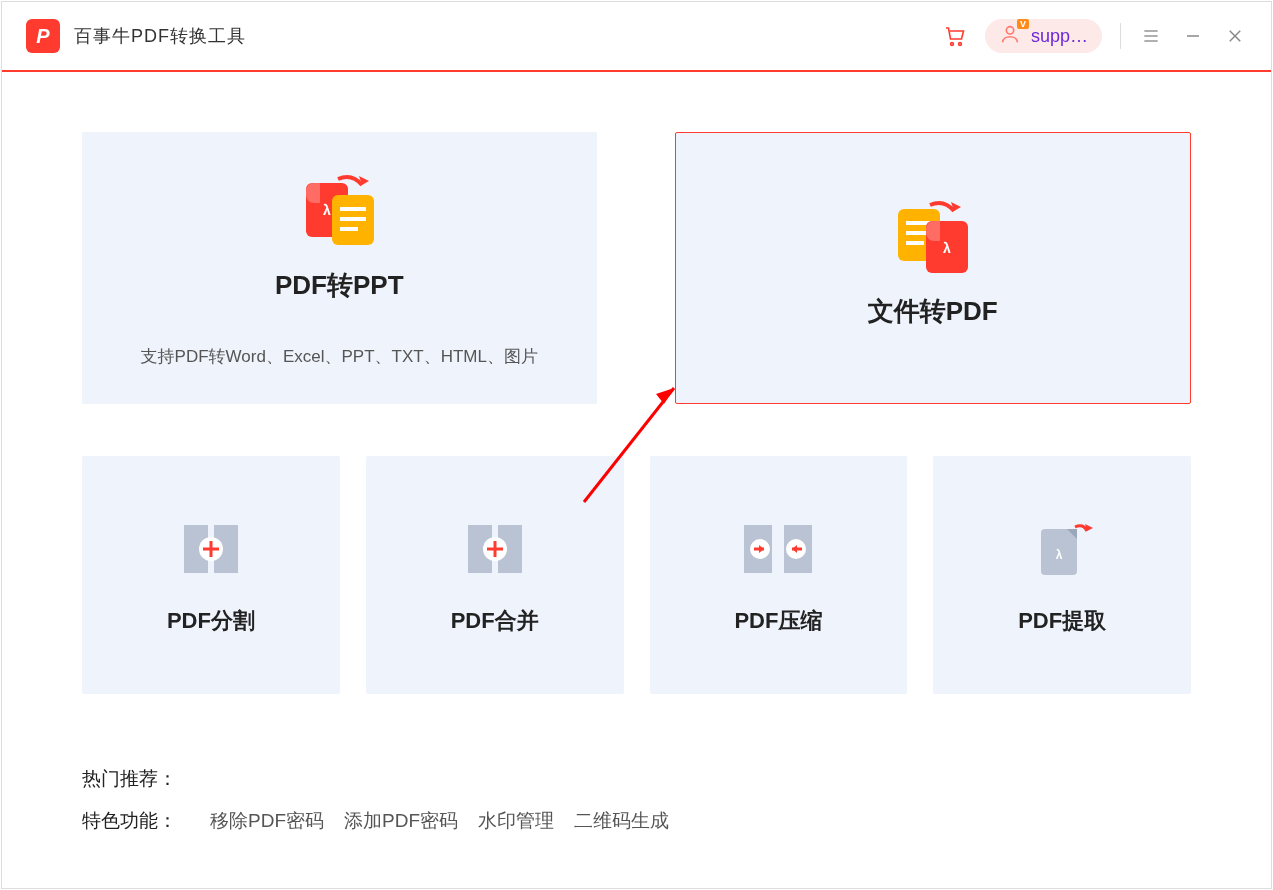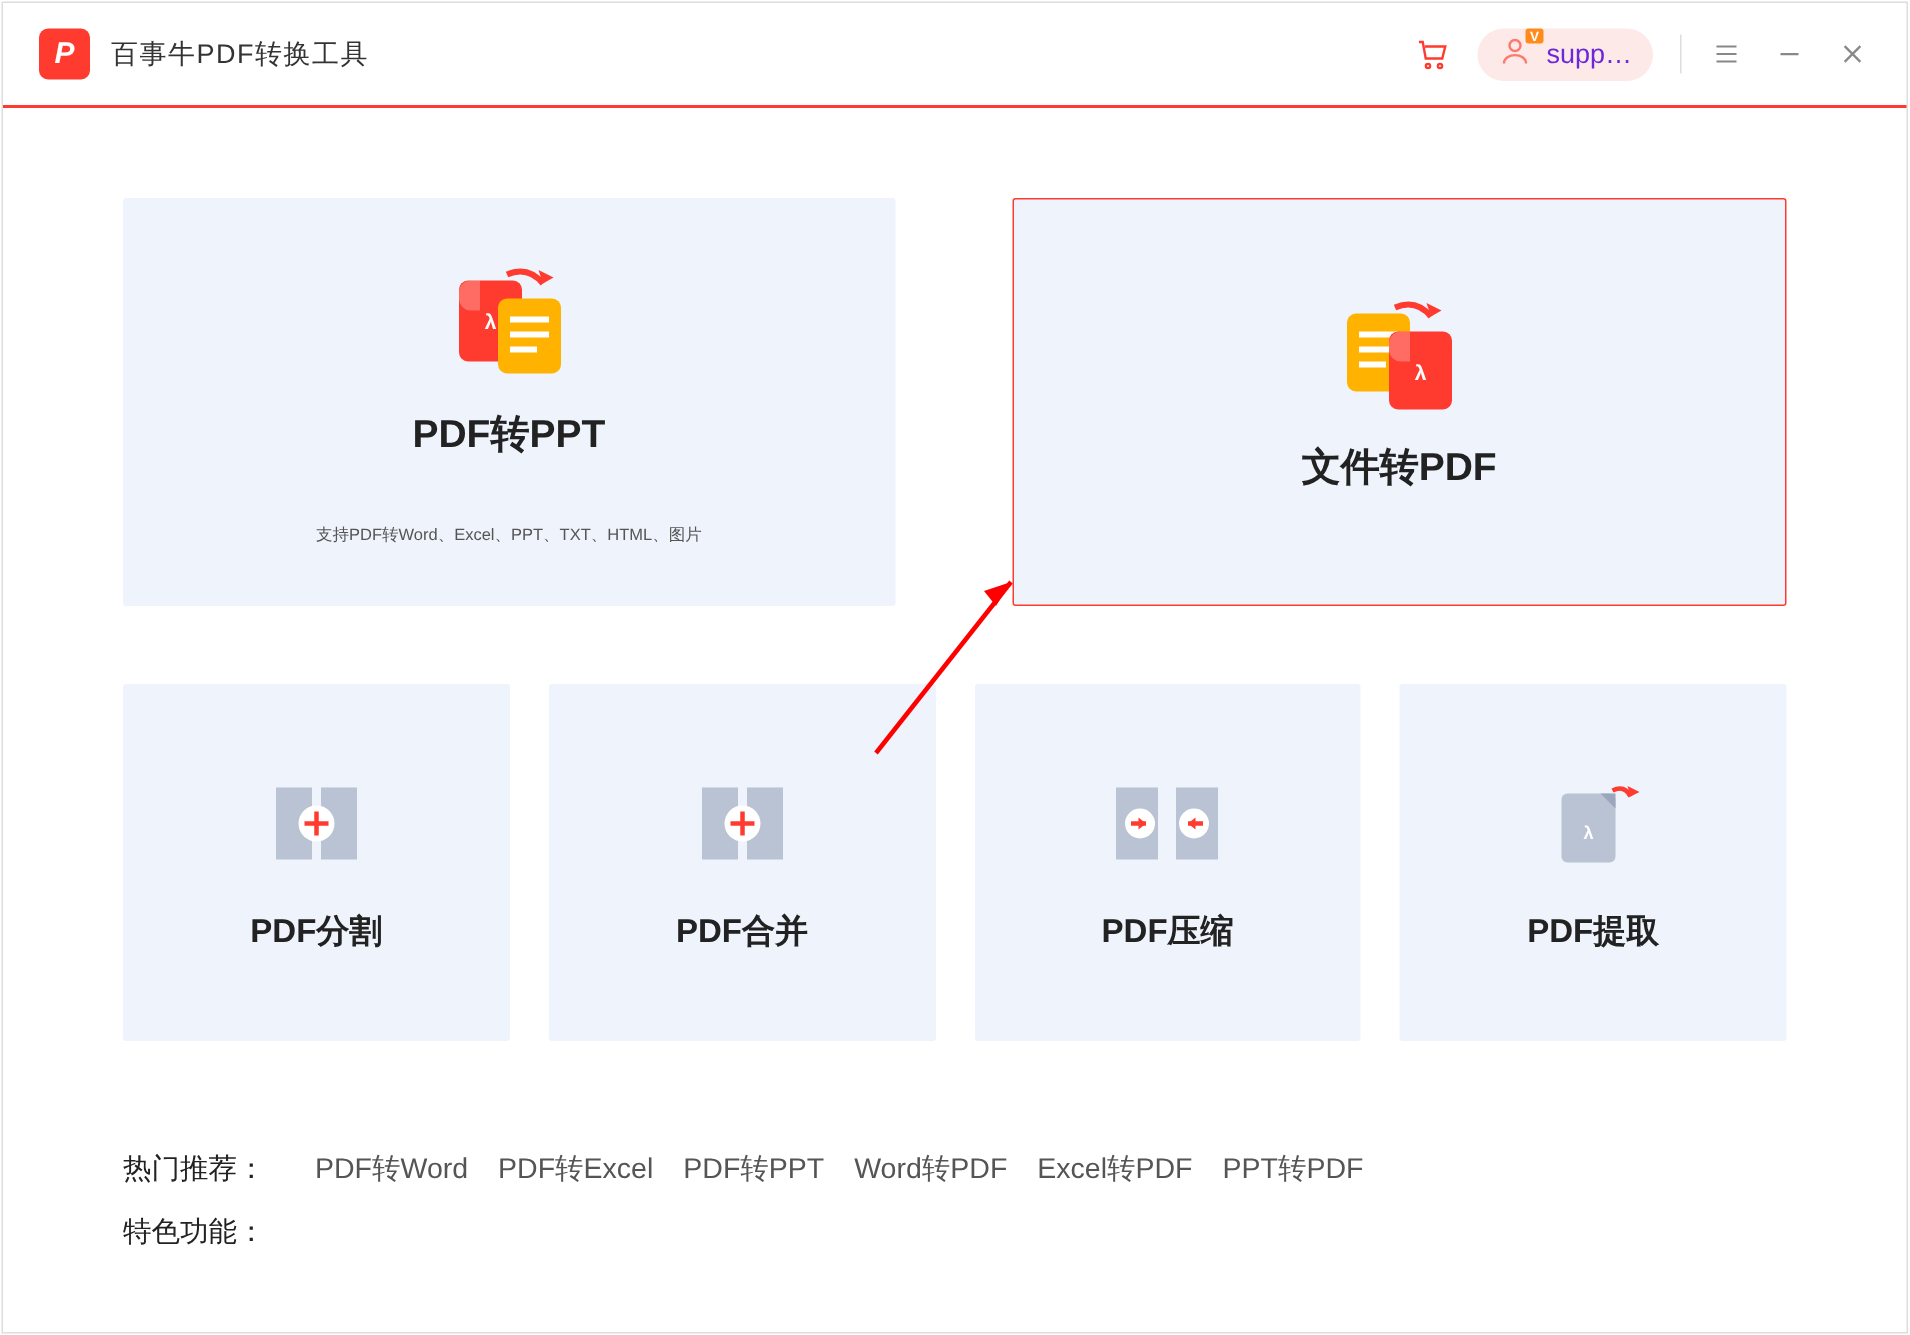--- a/index.html
+++ b/index.html
@@ -15,21 +15,21 @@
   .vdiv { width: 1px; height: 26px; background: #ddd; }
   .win-btn { color: #666; cursor: pointer; display: flex; align-items: center; justify-content: center; width: 24px; height: 24px; }
 
   .content { padding: 60px 80px 0 80px; position: relative; }
 
   .big-row { display: flex; gap: 78px; margin-bottom: 52px; }
   .big-card { flex: 1; background: #eef3fc; border-radius: 2px; height: 272px; display: flex; flex-direction: column; align-items: center; justify-content: center; cursor: pointer; }
   .big-card.selected { border: 1px solid #ff3b30; }
   .big-card .ic { height: 82px; display: flex; align-items: center; justify-content: center; margin-bottom: 18px; }
   .big-card h2 { font-size: 26px; font-weight: 700; color: #222; margin-bottom: 14px; }
-  .big-card p { font-size: 11px; color: #555; margin-top: 28px; }
+  .big-card p { font-size: 17px; color: #555; margin-top: 28px; }
 
   .small-row { display: flex; gap: 26px; }
   .small-card { flex: 1; background: #eef3fc; border-radius: 2px; height: 238px; display: flex; flex-direction: column; align-items: center; justify-content: center; cursor: pointer; }
   .small-card .ic { height: 70px; display: flex; align-items: center; justify-content: center; margin-bottom: 22px; }
   .small-card h3 { font-size: 22px; font-weight: 700; color: #222; }
 
   .footer { padding: 0 80px; margin-top: 72px; }
   .frow { display: flex; align-items: flex-start; margin-bottom: 16px; }
   .flabel { font-size: 19px; color: #222; width: 128px; }
   .flinks { display: flex; gap: 20px; flex-wrap: wrap; }
@@ -181,26 +181,24 @@
 
     <svg class="arrow-annot" width="120" height="140">
       <line x1="10" y1="130" x2="100" y2="16" stroke="#ff0000" stroke-width="3"></line>
       <path d="M100 16 l-18 6 l8 10 z" fill="#ff0000"></path>
     </svg>
   </div>
 
   <div class="footer">
     <div class="frow">
       <div class="flabel">热门推荐：</div>
-      <div class="flinks">
-        <span>PDF转Word</span>
-        <span>PDF转Excel</span>
-        <span>PDF转PPT</span>
-        <span>Word转PDF</span>
-        <span>Excel转PDF</span>
-        <span>PPT转PDF</span>
-      </div>
     </div>
     <div class="frow">
       <div class="flabel">特色功能：</div>
+      <div class="flinks">
+        <span>移除PDF密码</span>
+        <span>添加PDF密码</span>
+        <span>水印管理</span>
+        <span>二维码生成</span>
+      </div>
     </div>
   </div>
 </div>
 
 </body></html>

